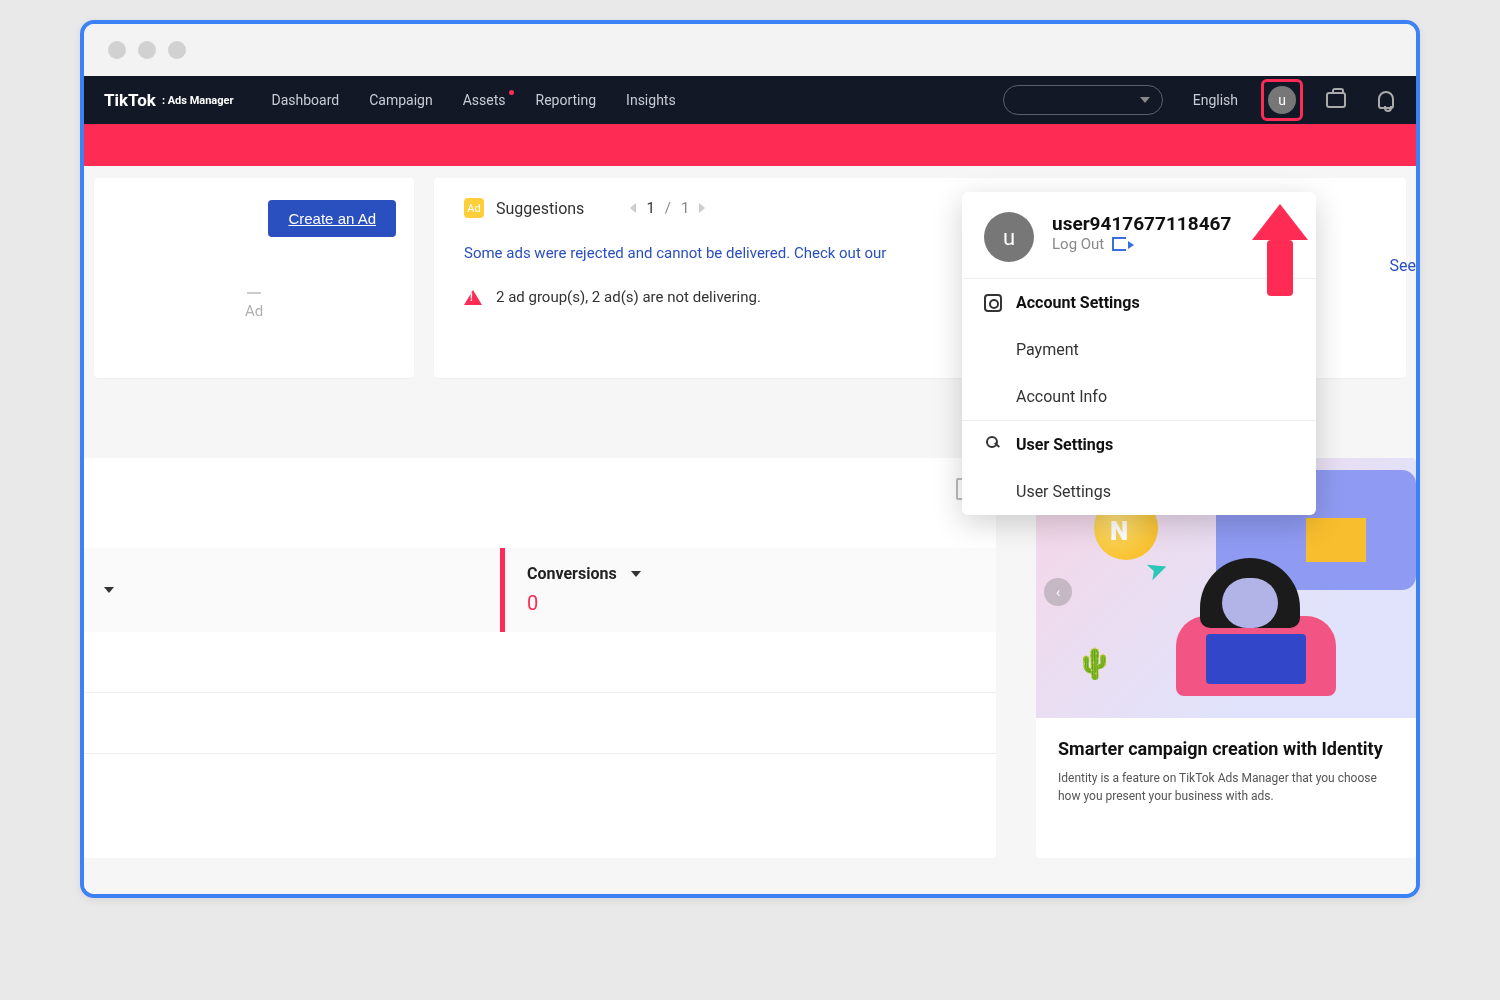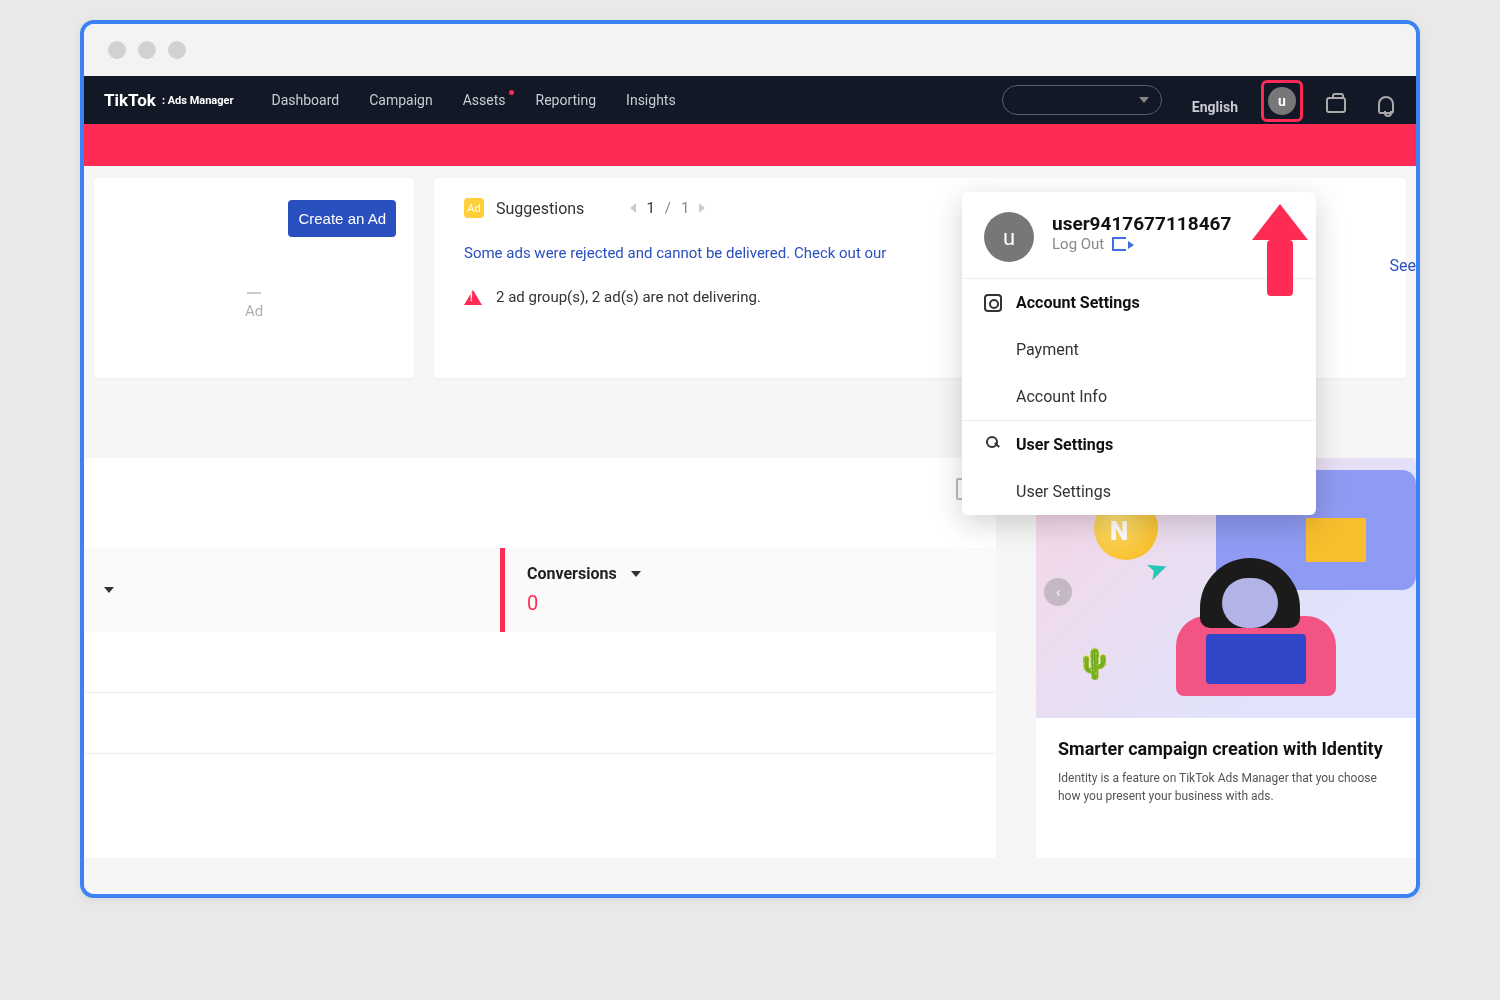--- a/index.html
+++ b/index.html
@@ -7,32 +7,32 @@
   .browser-frame { width: 1340px; height: 878px; margin: 20px auto; background: #fff; border: 4px solid #3b82f6; border-radius: 14px; overflow: hidden; position: relative; box-shadow: 0 2px 8px rgba(0,0,0,0.08);}
   .titlebar { height: 52px; background: #f3f3f3; display: flex; align-items: center; padding-left: 24px; gap: 12px; }
   .dot { width: 18px; height: 18px; border-radius: 50%; background: #d1d1d1; }
   .app { position: relative; height: calc(100% - 52px); background: #f6f6f6; overflow: hidden; }
   .topnav { height: 48px; background: #121826; display: flex; align-items: center; padding: 0 20px; color: #c9ccd4; gap: 28px; font-size: 14px; }
   .brand { display: flex; align-items: center; gap: 6px; color: #fff; font-weight: 700; font-size: 17px; }
   .brand-sub { font-weight: 700; font-size: 11px; }
   .navlinks { display: flex; gap: 30px; margin-left: 10px; }
   .navlink { cursor: pointer; position: relative; }
   .reddot { width: 5px; height: 5px; background: #fe2c55; border-radius: 50%; position: absolute; top: -2px; right: -8px; }
-  .topnav-right { margin-left: auto; display: flex; align-items: flex-end; gap: 30px; font-weight: bold; }
+  .topnav-right { margin-left: auto; display: flex; align-items: center; gap: 30px; }
   .pill { width: 160px; height: 30px; border: 1px solid #5a5f6d; border-radius: 16px; display: flex; align-items: center; justify-content: flex-end; padding-right: 12px; }
   .chev-down { width: 0; height: 0; border-left: 5px solid transparent; border-right: 5px solid transparent; border-top: 6px solid #888; }
   .lang { font-size: 14px; }
   .avatar-sm { width: 28px; height: 28px; border-radius: 50%; background: #777; color: #fff; display: flex; align-items: center; justify-content: center; font-size: 14px; position: relative; }
   .avatar-highlight { position: absolute; top: -7px; left: -7px; width: 42px; height: 42px; border: 3px solid #fe2c55; border-radius: 6px; pointer-events: none; }
   .icon-box { width: 20px; height: 20px; display:flex; align-items:center; justify-content:center; }
   .redband { height: 42px; background: #fe2c55; }
   .content { padding: 12px 0 0 0; display: flex; gap: 20px; margin-left: 10px;}
   .card { background: #fff; border-radius: 4px; box-shadow: 0 1px 2px rgba(0,0,0,0.04); }
   .card-left { width: 320px; height: 200px; padding: 18px; display:flex; flex-direction:column; align-items:center;}
-  .btn-primary { background: #2a4fbf; color: #fff; border: none; padding: 10px 10px; border-radius: 4px; font-size: 15px; font-weight: 500; cursor: pointer; margin-left:auto; margin-top:4px;}
+  .btn-primary { background: #2a4fbf; color: #fff; border: none; padding: 10px 20px; border-radius: 4px; font-size: 15px; font-weight: 500; cursor: pointer; margin-left:auto; margin-top:4px;text-decoration:underline;}
   .ad-placeholder { margin-top: 55px; color: #b0b0b0; font-size: 15px; text-align:center;}
   .ad-line { width: 14px; height: 2px; background: #ccc; margin: 0 auto 8px;}
   .card-main { flex:1; width: 730px; height: 200px; padding: 20px 30px; margin-right:10px;}
   .sugg-row { display:flex; align-items:center; gap: 12px; color:#333; font-size:16px;}
   .sugg-badge { width: 20px; height: 20px; background: #ffcf3a; border-radius:4px; display:flex;align-items:center;justify-content:center;color:#fff;font-size:11px;}
   .pager { margin-left: 34px; display:flex; align-items:center; gap:10px; color:#888; font-size:15px;}
   .pager .cur { color:#333; }
   .chev { width:0;height:0; border-top:5px solid transparent; border-bottom:5px solid transparent; }
   .chev.left{ border-right:6px solid #ccc;} .chev.right{ border-left:6px solid #ccc;}
   .link-blue { color: #2a4fbf; font-size:15px; margin-top:26px; display:block;}

